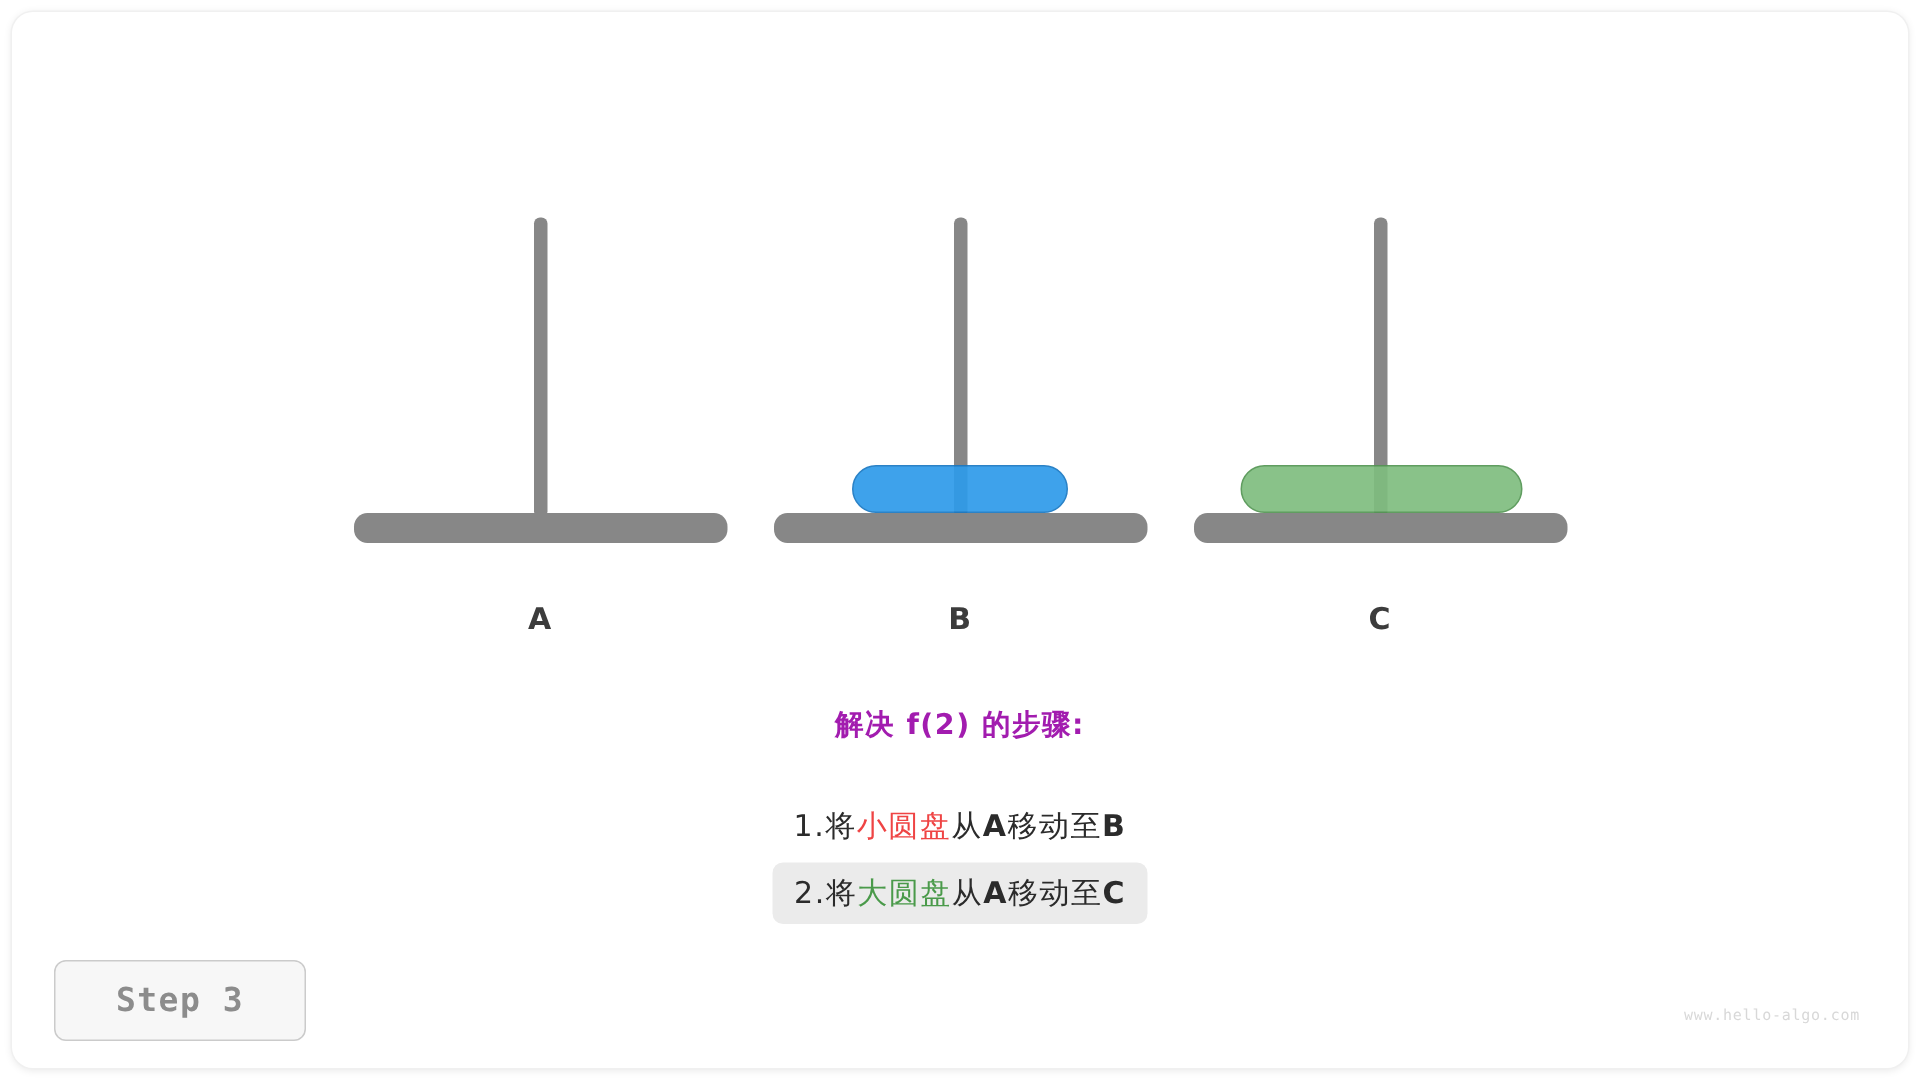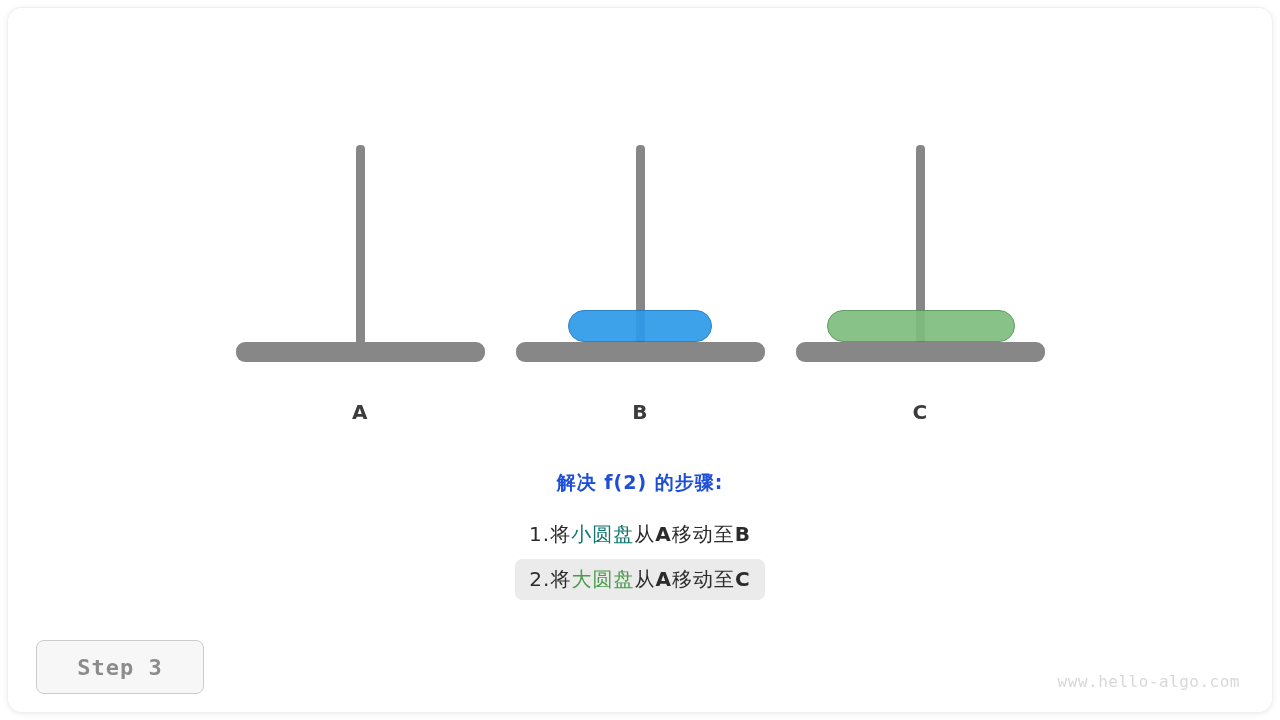--- a/index.html
+++ b/index.html
@@ -83,38 +83,38 @@
   .caption {
     position: absolute;
     left: 0;
     top: 470px;
     width: 1280px;
     text-align: center;
   }
   .caption-title {
     font-size: 19px;
     font-weight: bold;
-    color: #1d4ed8;
+    color: #a21caf;
     letter-spacing: 1px;
-    margin-bottom: 18px;
+    margin-bottom: 34px;
   }
   .step-line {
     display: inline-block;
     font-size: 20px;
     color: #2b2b2b;
     letter-spacing: 1px;
     padding: 7px 14px;
     border-radius: 7px;
     margin-bottom: 4px;
     white-space: nowrap;
   }
   .step-line.highlight {
     background: #ebebeb;
   }
-  .step-line .blue { color: #0f766e; }
+  .step-line .blue { color: #ef4444; }
   .step-line .green { color: #4a9a4a; }
   .step-line .peg { font-weight: bold; color: #2b2b2b; }
 
   
   .step-badge {
     position: absolute;
     left: 36px;
     top: 640px;
     width: 168px;
     height: 54px;
@@ -131,21 +131,21 @@
     letter-spacing: 1px;
     box-sizing: border-box;
   }
 
   
   .watermark {
     position: absolute;
     right: 40px;
     top: 672px;
     font-family: "DejaVu Sans Mono", monospace;
-    font-size: 16px;
+    font-size: 10px;
     color: #d8d8d8;
     letter-spacing: 0.5px;
   }
 </style>
 </head>
 <body>
 
 <div id="canvas">
   <div class="card-frame"></div>
 

